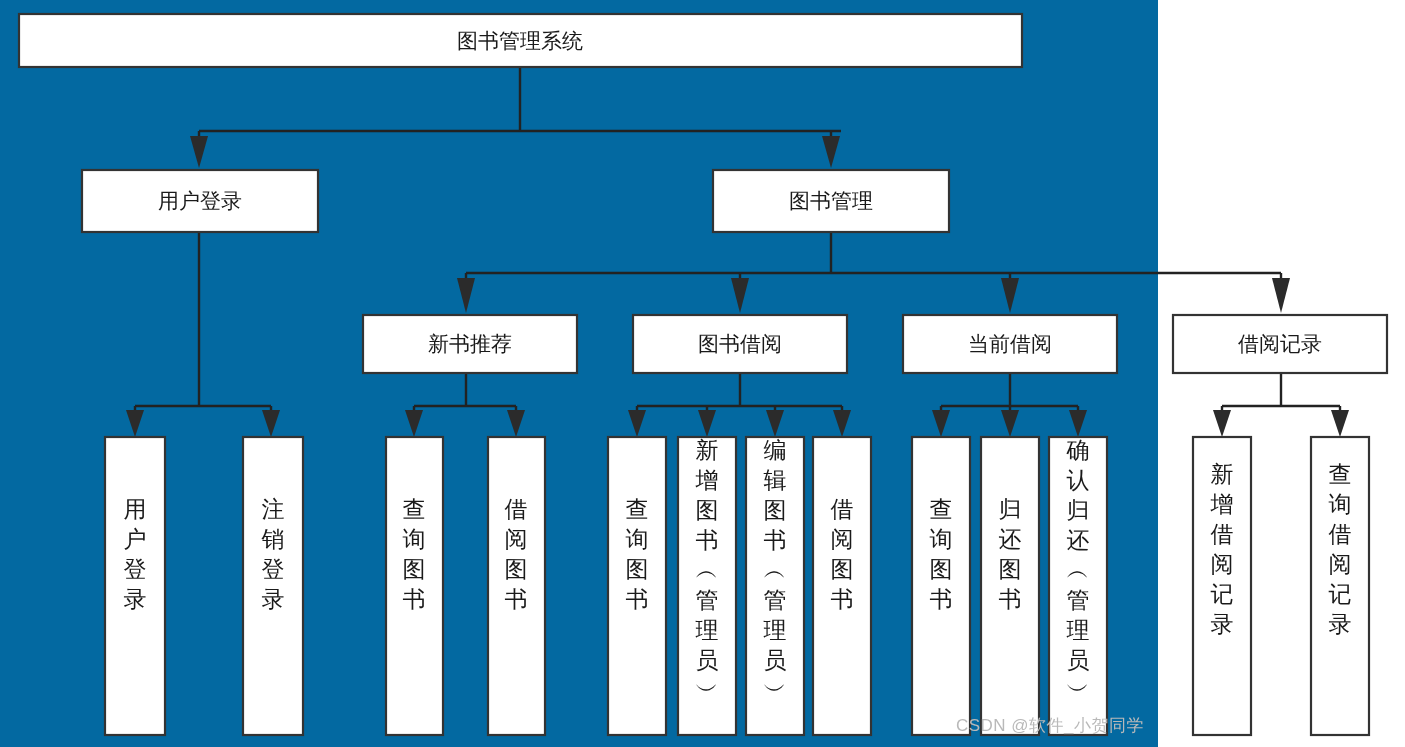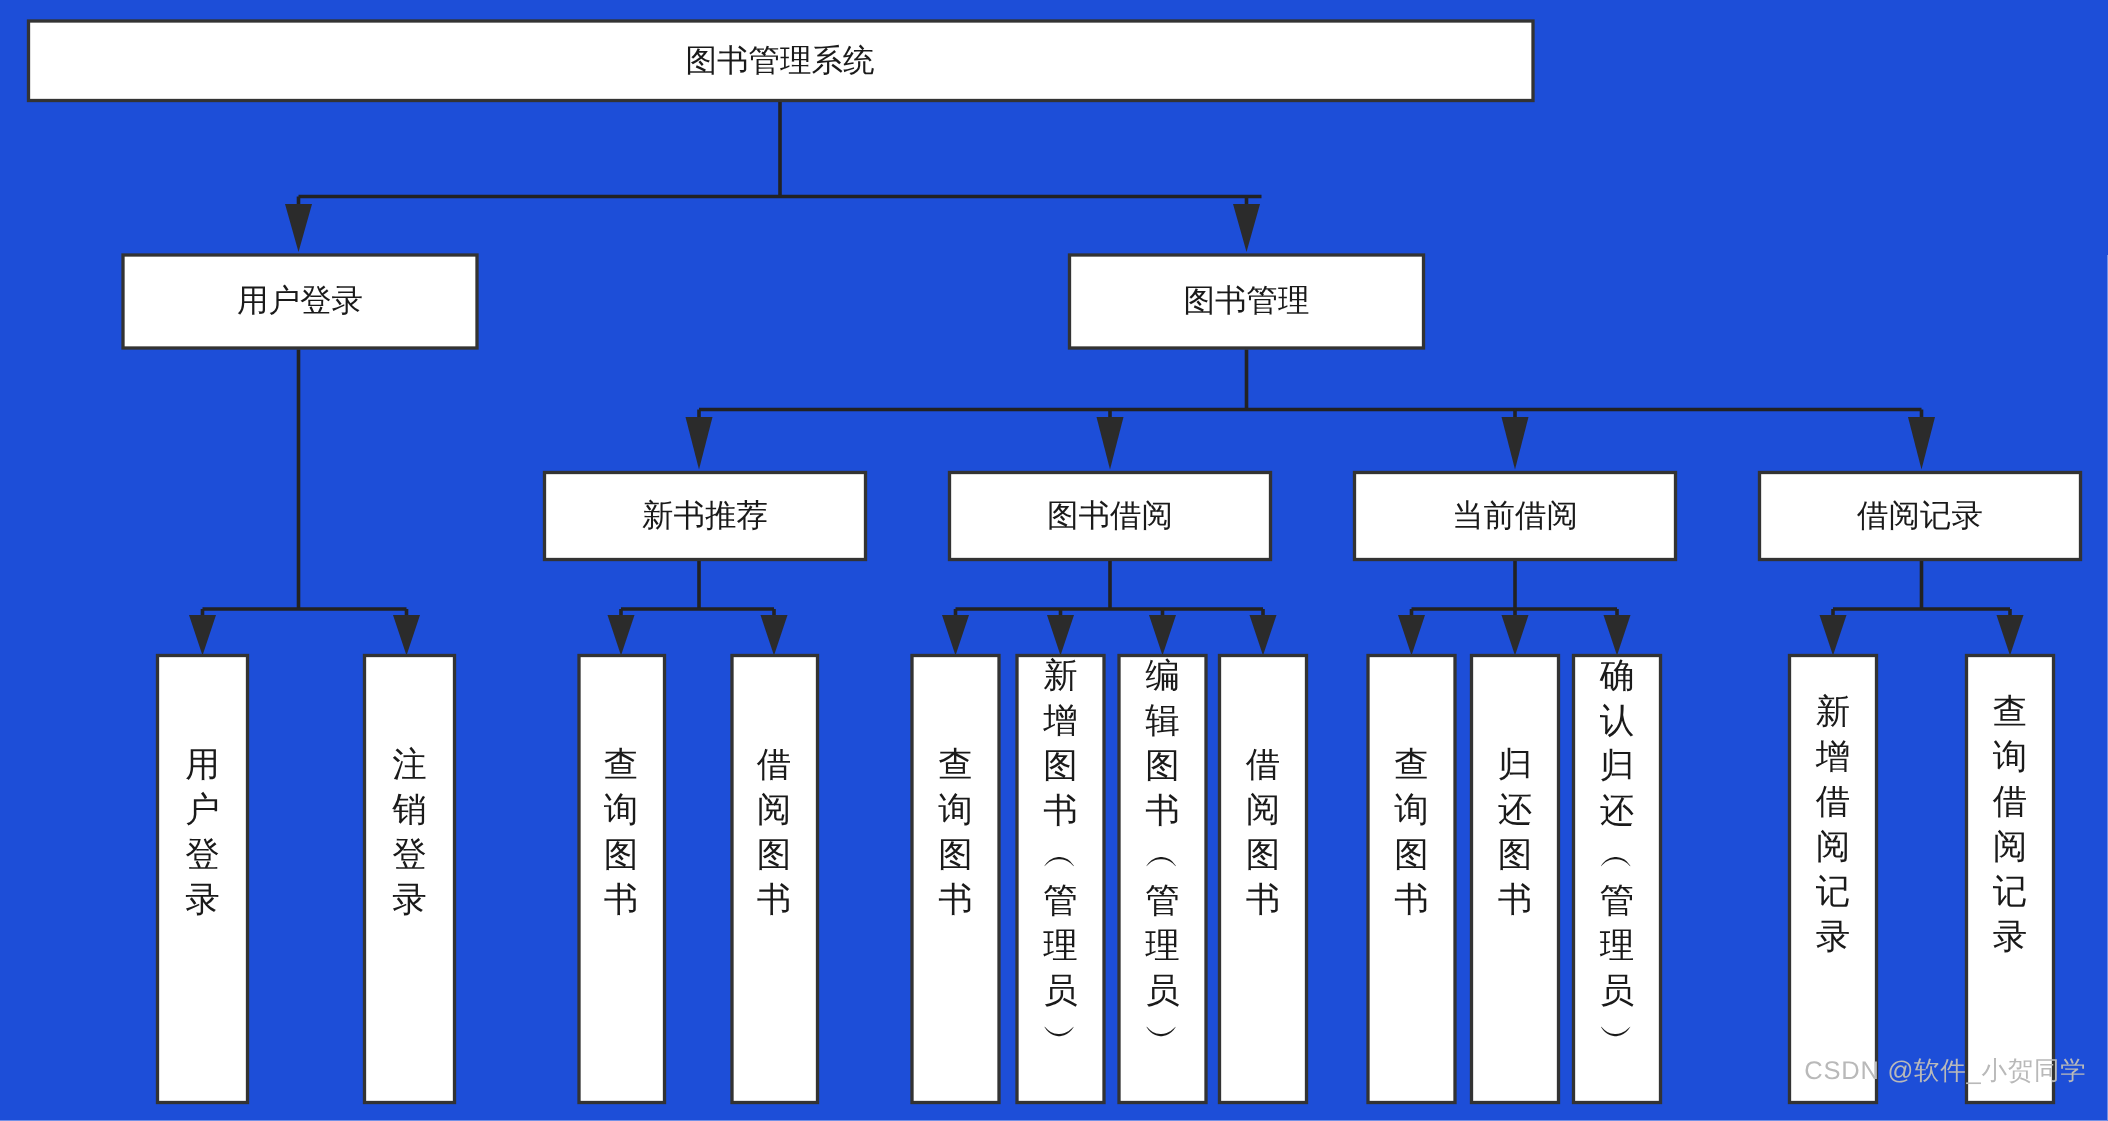--- a/index.html
+++ b/index.html
@@ -10,23 +10,23 @@
   }
   body {
     width: 1405px;
     height: 747px;
     font-family: "Liberation Sans", "DejaVu Sans", sans-serif;
     overflow: hidden;
     position: relative;
   }
   #diagram-root {
     position: relative;
-    width: 1405px;
+    width: 1158px;
     height: 747px;
-    background: #1d4ed8;
+    background: #0369a1;
   }
   svg#tree-svg {
     position: absolute;
     left: 0;
     top: 0;
     width: 1405px;
     height: 747px;
     display: block;
   }
   .node-box {
@@ -53,21 +53,21 @@
   }
   .node-label-v {
     font-family: "Liberation Sans", "DejaVu Sans", sans-serif;
     font-size: 23px;
     fill: #1a1a1a;
     text-anchor: middle;
   }
   .watermark-text {
     position: absolute;
     right: 14px;
-    bottom: 22px;
+    bottom: 10px;
     font-family: "Liberation Sans", "DejaVu Sans", sans-serif;
     font-size: 17px;
     color: #b9b9b9;
     white-space: nowrap;
     letter-spacing: 0.5px;
     user-select: none;
     margin-top: 32px;
   }
 </style>
 </head>

